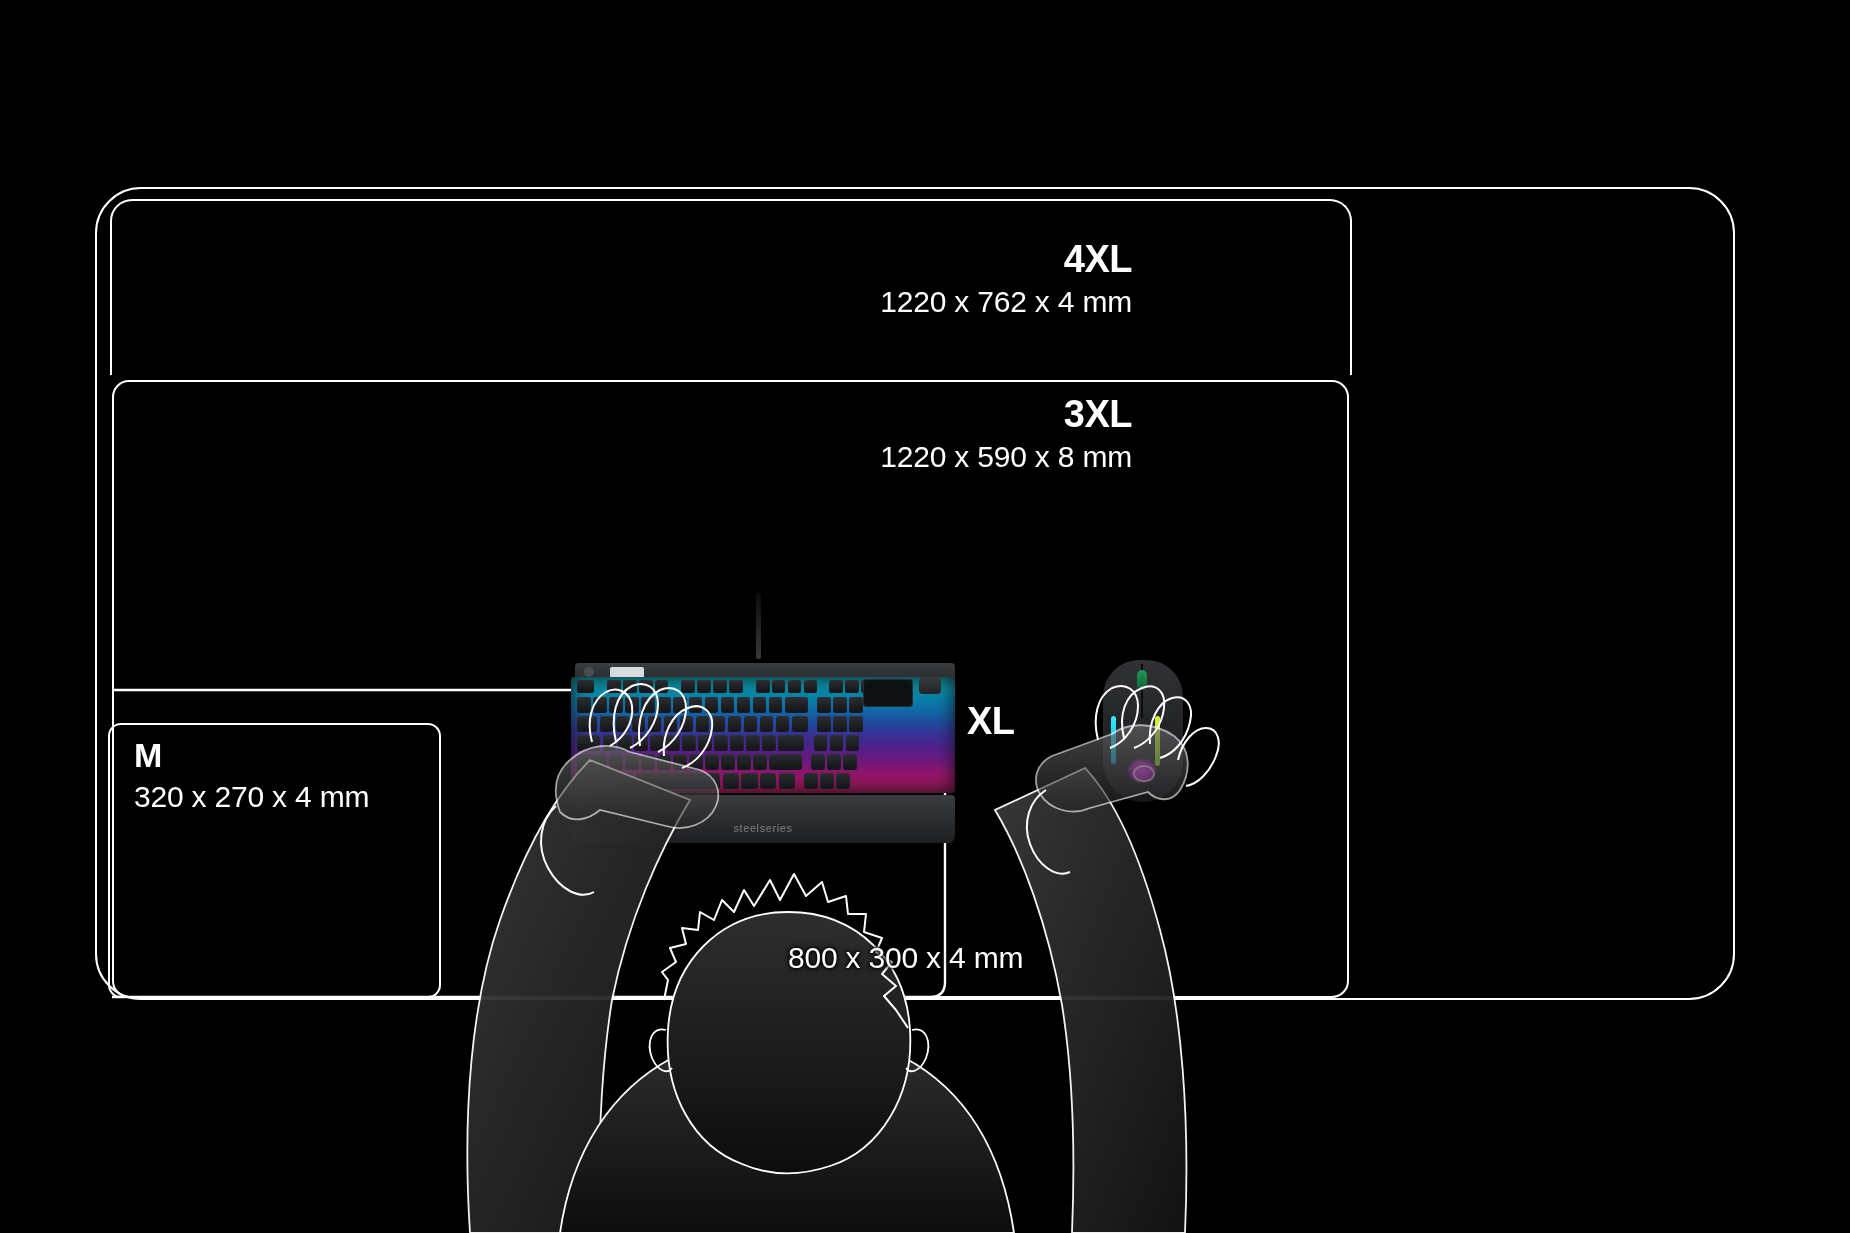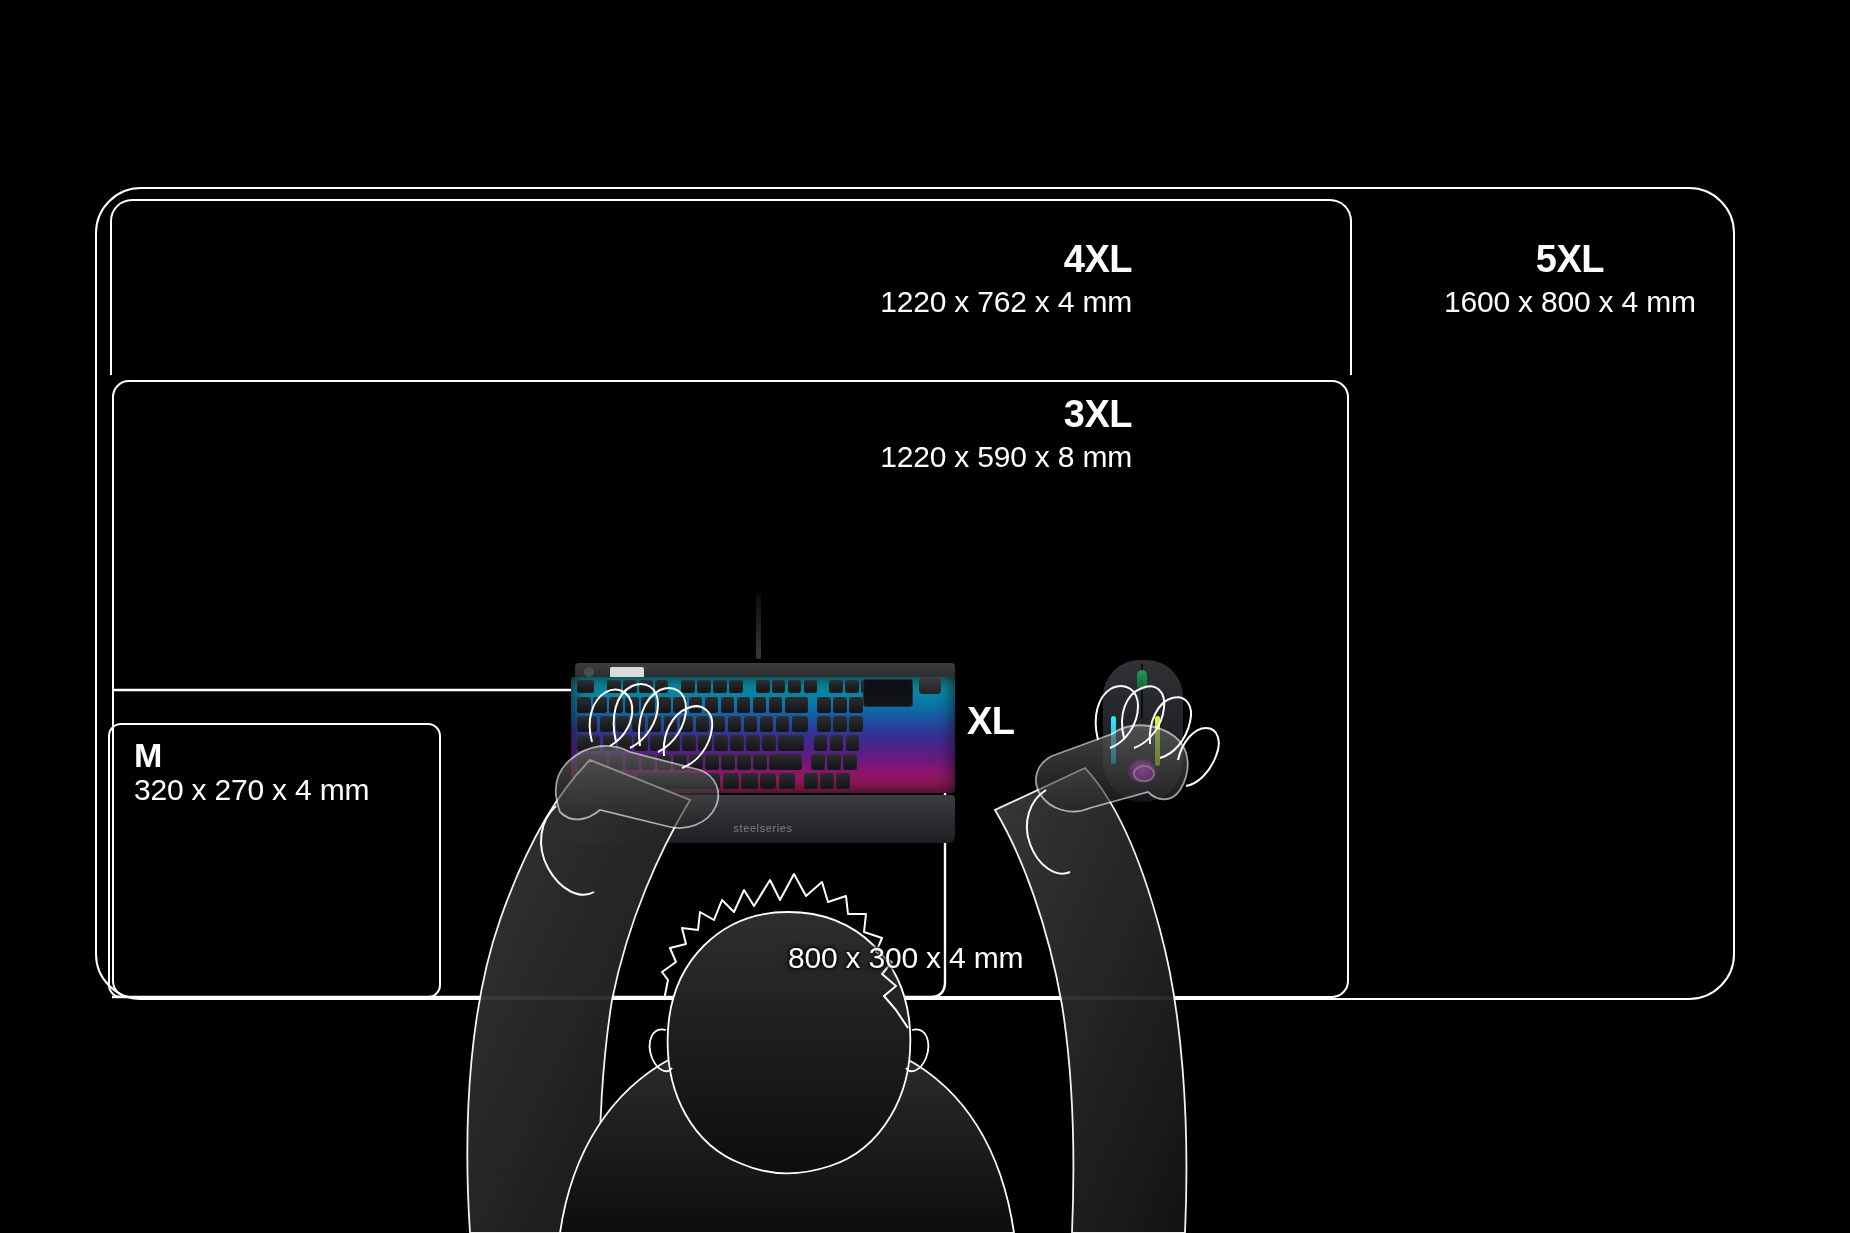--- a/index.html
+++ b/index.html
@@ -33,21 +33,21 @@
   .lbl-5xl{left:1444px;top:239px;text-align:center;font-size:0px;}
   .lbl-5xl .size{display:block;font-size:38px;}
   .lbl-5xl .dims{display:block;font-size:30px;margin-top:7px;}
 
   .lbl-3xl{right:718px;top:394px;font-size:0px;}
   .lbl-3xl .size{display:block;font-size:38px;}
   .lbl-3xl .dims{display:block;font-size:30px;margin-top:7px;}
 
   .lbl-m{left:134px;top:737px;font-size:0px;text-align:left;}
   .lbl-m .size{display:block;font-size:34px;}
-  .lbl-m .dims{display:block;font-size:30px;margin-top:1px;}
+  .lbl-m .dims{display:block;font-size:30px;margin-top:8px;}
 
   .lbl-xl-size{position:absolute;left:967px;top:700px;font-size:38px;font-weight:bold;color:#fff;letter-spacing:-0.5px;}
   .lbl-xl-dims{position:absolute;left:788px;top:941px;font-size:30px;color:#fff;letter-spacing:-0.2px;
                text-shadow:0 0 3px #000,0 0 3px #000,0 0 6px #000;}
 
   
   #kb{position:absolute;left:563px;top:655px;width:392px;height:245px;}
   .kb-cable{position:absolute;left:193px;top:-62px;width:5px;height:66px;
             background:linear-gradient(to bottom,#0a0a0a,#3a3a3a);border-radius:2px;}
   .kb-top{position:absolute;left:12px;top:8px;width:380px;height:20px;
@@ -325,24 +325,20 @@
     <path d="M 1178 760 C 1182 742 1194 728 1206 728 C 1218 728 1222 742 1216 756
              C 1210 772 1198 784 1186 786" fill="none" stroke="#ffffff" stroke-width="2"></path>
     <path d="M 1046 790 C 1030 800 1022 822 1030 844 C 1038 866 1056 878 1070 872" fill="none" stroke="#ffffff" stroke-width="2"></path>
   </svg>
 
   <div class="lbl lbl-right lbl-4xl">
     <span class="size">4XL</span>
     <span class="dims">1220 x 762 x 4 mm</span>
   </div>
 
-  <div class="lbl lbl-5xl">
-    <span class="size">5XL</span>
-    <span class="dims">1600 x 800 x 4 mm</span>
-  </div>
 
   <div class="lbl lbl-right lbl-3xl">
     <span class="size">3XL</span>
     <span class="dims">1220 x 590 x 8 mm</span>
   </div>
 
   <div class="lbl lbl-m">
     <span class="size">M</span>
     <span class="dims">320 x 270 x 4 mm</span>
   </div>

